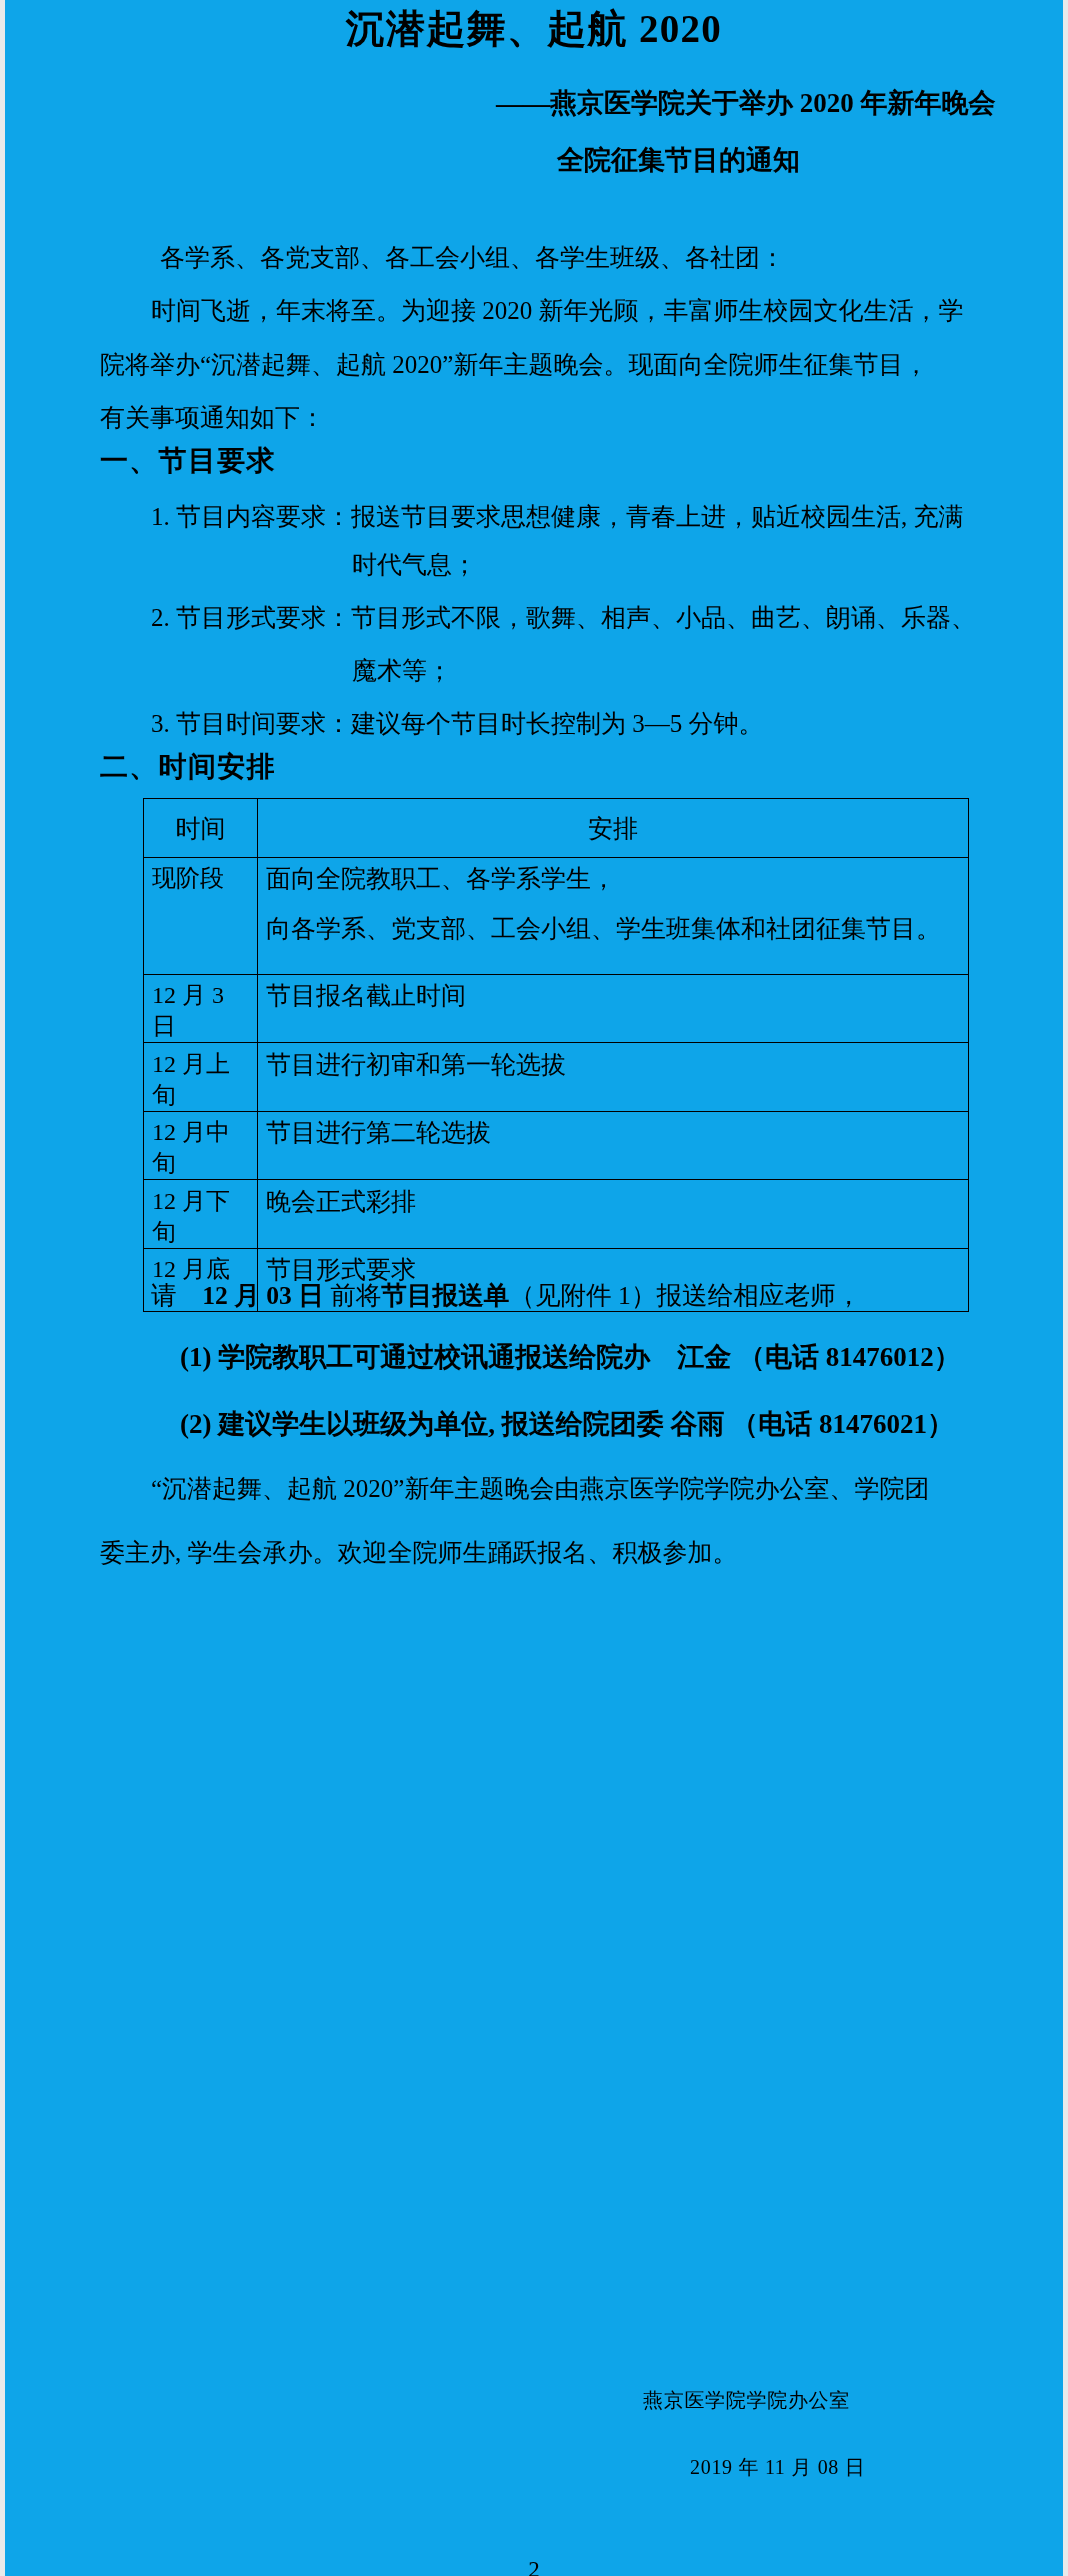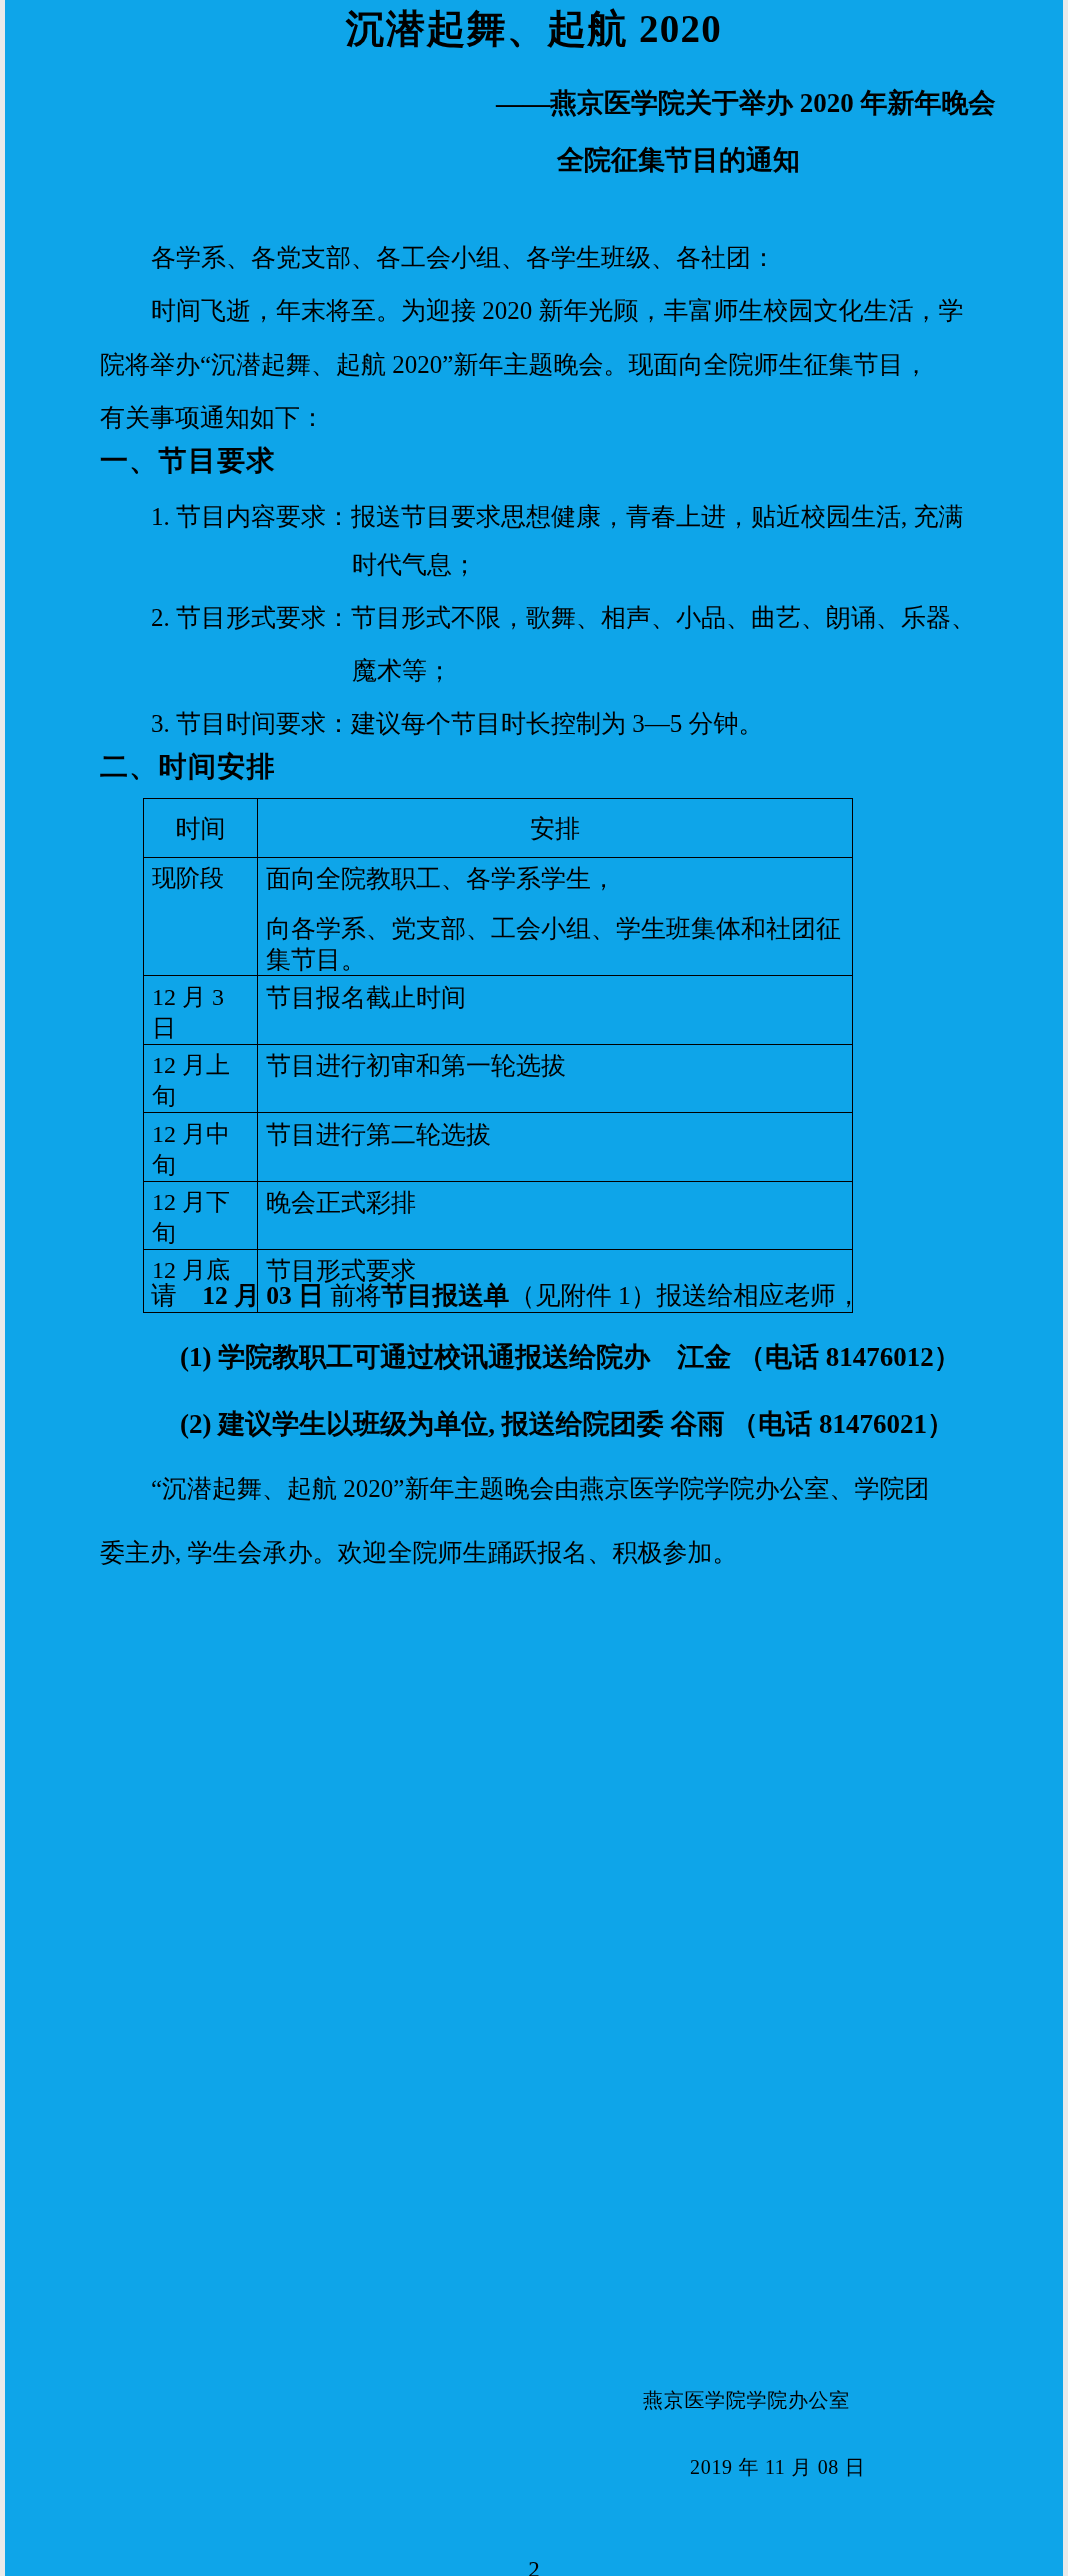--- a/index.html
+++ b/index.html
@@ -19,21 +19,21 @@
     font-size:39px;line-height:44px;font-weight:bold;letter-spacing:1.3px;
   }
   .subtitle{position:absolute;white-space:nowrap;font-size:27px;line-height:34px;font-weight:bold;}
   .heading{
     position:absolute;white-space:nowrap;
     font-family:"Liberation Sans","DejaVu Sans",sans-serif;
     font-size:28px;line-height:34px;font-weight:bold;letter-spacing:1.3px;
   }
   .b{font-weight:bold;}
   table.sched{
-    position:absolute;left:143px;top:798px;width:710px;
+    position:absolute;left:143px;top:798px;width:826px;
     border-collapse:collapse;table-layout:fixed;
   }
   table.sched td{
     border:1.3px solid #000;
     vertical-align:top;
     font-size:25px;line-height:31px;
     padding:5.4px 6.7px 0 8px;
   }
   table.sched td.time{font-size:24px;}
   table.sched tr.hdr td{
@@ -49,21 +49,21 @@
 <div class="page">
 
   <div class="edge" style="left:0;"></div>
   <div class="edge" style="right:0;"></div>
 
   <div class="title" style="top:6.7px;">沉潜起舞、起航 2020</div>
 
   <div class="subtitle" style="left:496px;top:86px;">——燕京医学院关于举办 2020 年新年晚会</div>
   <div class="subtitle" style="left:557px;top:143px;">全院征集节目的通知</div>
 
-  <div class="ln" style="left:151px;top:242px;">各学系、各党支部、各工会小组、各学生班级、各社团：</div>
+  <div class="ln" style="left:160px;top:242px;">各学系、各党支部、各工会小组、各学生班级、各社团：</div>
 
   <div class="ln" style="left:151px;top:295px;">时间飞逝，年末将至。为迎接 2020 新年光顾，丰富师生校园文化生活，学</div>
   <div class="ln" style="left:100px;top:349px;">院将举办“沉潜起舞、起航 2020”新年主题晚会。现面向全院师生征集节目，</div>
   <div class="ln" style="left:100px;top:402px;">有关事项通知如下：</div>
 
   <div class="heading" style="left:100px;top:444px;">一、节目要求</div>
 
   <div class="ln" style="left:151px;top:501px;">1. 节目内容要求：报送节目要求思想健康，青春上进，贴近校园生活, 充满</div>
   <div class="ln" style="left:352px;top:549px;">时代气息；</div>
   <div class="ln" style="left:151px;top:602px;">2. 节目形式要求：节目形式不限，歌舞、相声、小品、曲艺、朗诵、乐器、</div>

